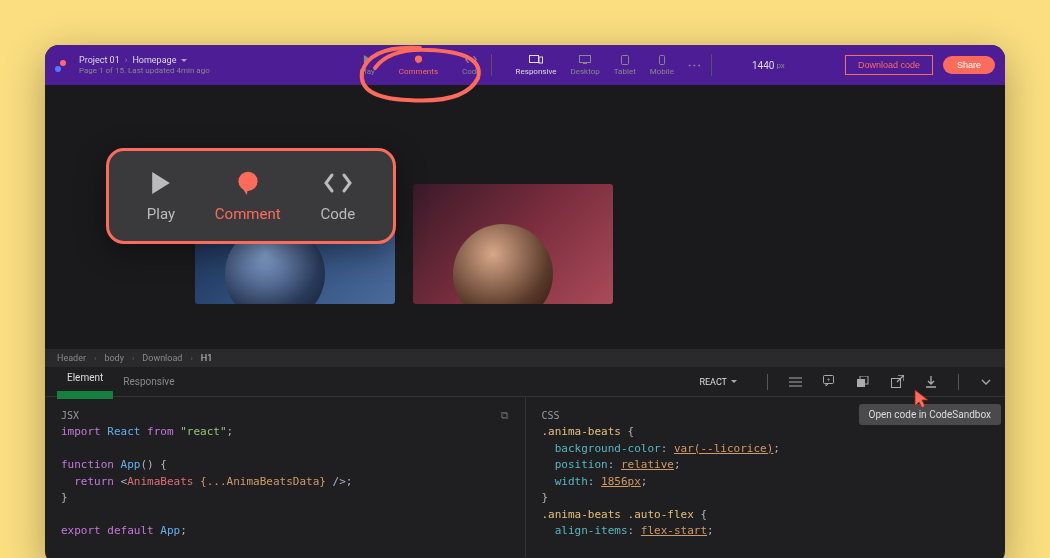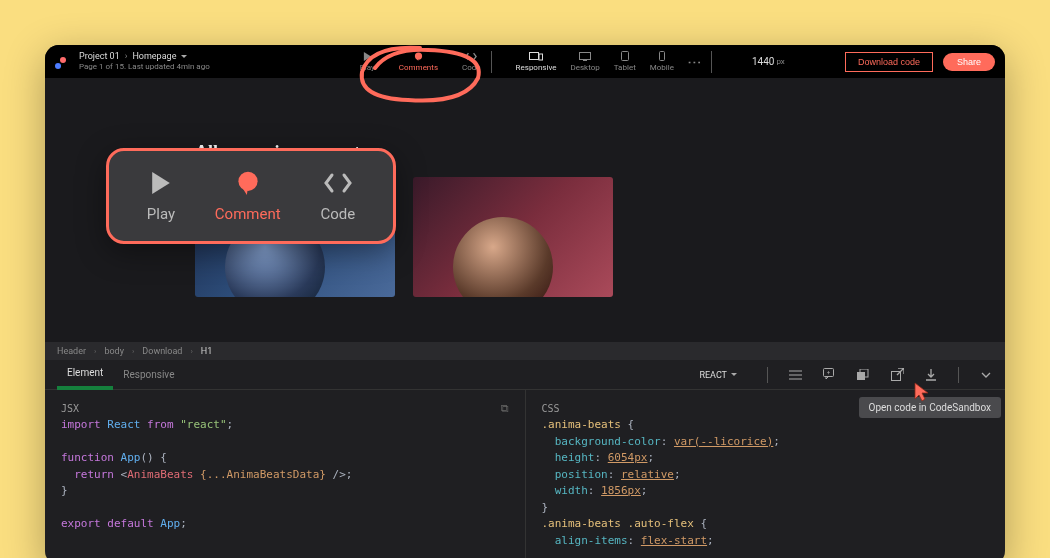--- a/index.html
+++ b/index.html
@@ -18,22 +18,22 @@
   height: 520px;
   background: #1f1f22;
   border-radius: 14px;
   overflow: hidden;
   position: absolute;
   top: 45px;
   left: 45px;
   box-shadow: 0 10px 40px rgba(0,0,0,0.3);
 }
 .topbar {
-  height: 33px;
-  background: #000000;
+  height: 40px;
+  background: #4c1d95;
   display: flex;
   align-items: center;
   padding: 16px 10px;
   gap: 10px;
 }
 .logo {
   width: 14px;
   height: 14px;
   position: relative;
 }
@@ -207,21 +207,21 @@
   border-bottom: 1px solid #333;
 }
 .panel-tab {
   color: #888;
   font-size: 10px;
   padding: 8px 10px;
   cursor: pointer;
 }
 .panel-tab.active {
   color: #ddd;
-  border-bottom: 4px solid #15803d;
+  border-bottom: 8px solid #15803d;
 }
 .toolbar-right {
   display: flex;
   align-items: center;
   gap: 20px;
   margin-left: auto;
   position: relative;
 }
 .framework-select {
   color: #ddd;
@@ -520,21 +520,20 @@
       <div class="code-line">&nbsp;</div>
 
     </div>
     <div class="code-pane">
       <div class="pane-label">
         <span>CSS</span>
         <span class="copy-icon">⧉</span>
       </div>
       <div class="code-line"><span class="tok-sel">.anima-beats</span><span class="tok-punc"> {</span></div>
       <div class="code-line"><span class="tok-prop">  background-color</span><span class="tok-punc">: </span><span class="tok-val">var(--licorice)</span><span class="tok-punc">;</span></div>
-      <div class="code-line"><span class="tok-prop">  height</span><span class="tok-punc">: </span><span class="tok-val">6054px</span><span class="tok-punc">;</span></div>
       <div class="code-line"><span class="tok-prop">  position</span><span class="tok-punc">: </span><span class="tok-val">relative</span><span class="tok-punc">;</span></div>
       <div class="code-line"><span class="tok-prop">  width</span><span class="tok-punc">: </span><span class="tok-val">1856px</span><span class="tok-punc">;</span></div>
       <div class="code-line"><span class="tok-punc">}</span></div>
       <div class="code-line"><span class="tok-sel">.anima-beats .auto-flex</span><span class="tok-punc"> {</span></div>
       <div class="code-line"><span class="tok-prop">  align-items</span><span class="tok-punc">: </span><span class="tok-val">flex-start</span><span class="tok-punc">;</span></div>
 
     </div>
   </div>
 </div>
 

